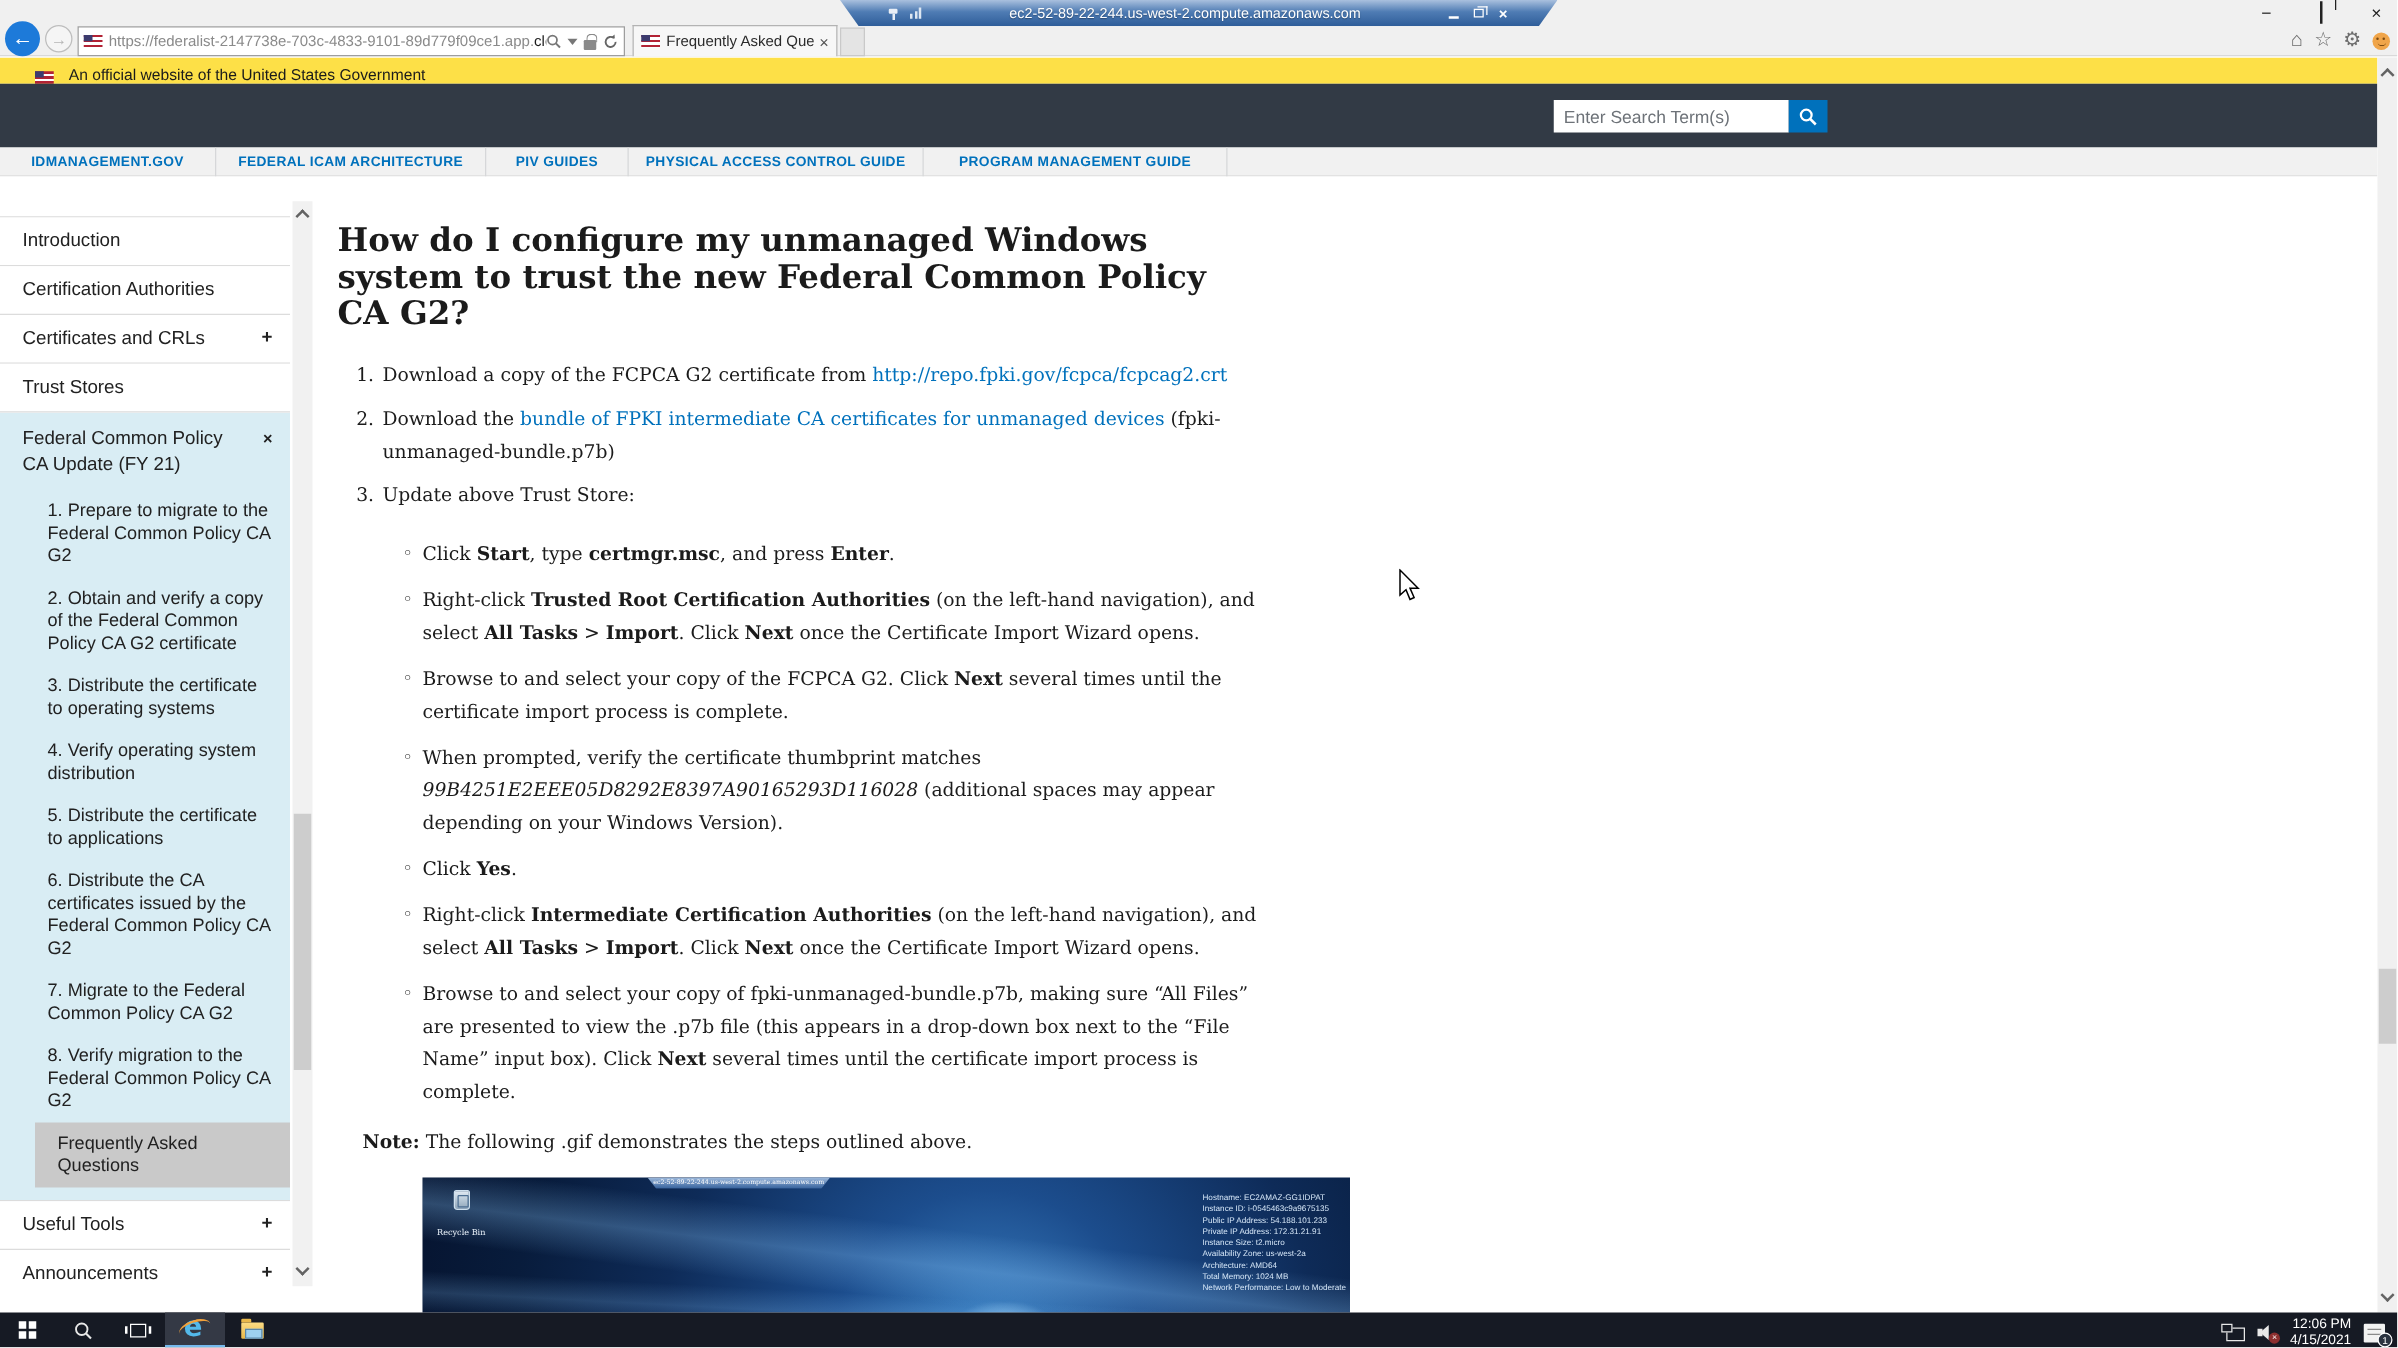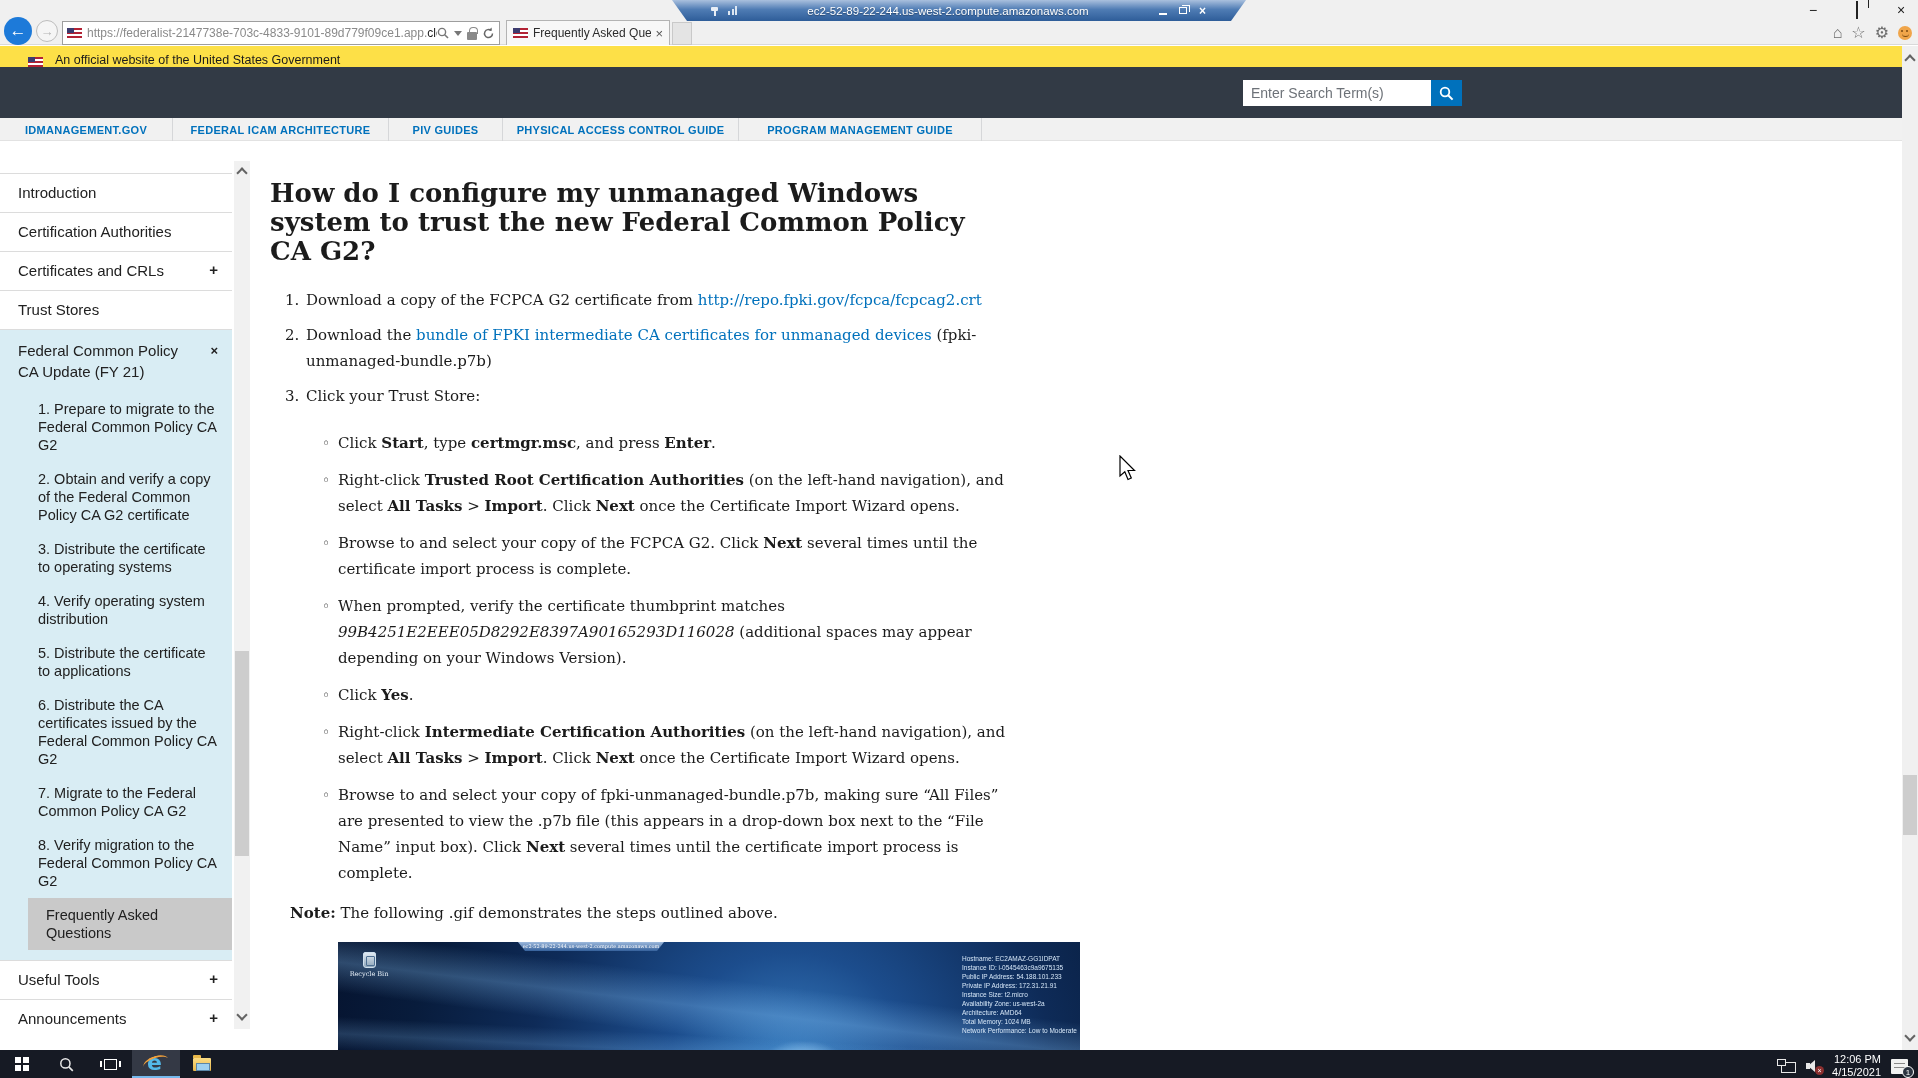--- a/index.html
+++ b/index.html
@@ -102,21 +102,21 @@
   .beam { position:absolute; background:linear-gradient(rgba(140,200,250,0) 0%, rgba(140,200,250,.30) 50%, rgba(140,200,250,0) 100%); }
   .beam1 { left:-40px; top:38px; width:860px; height:60px; transform:rotate(7deg); }
   .beam2 { left:-40px; top:95px; width:860px; height:34px; transform:rotate(3deg); opacity:.7; }
   .glow { position:absolute; left:420px; top:100px; width:90px; height:60px; background:radial-gradient(rgba(255,255,255,.95), rgba(170,220,255,.35) 55%, rgba(170,220,255,0) 75%); filter:blur(1px); }
   .pane { position:absolute; border:2px solid rgba(235,248,255,.9); background:linear-gradient(rgba(150,210,250,.50), rgba(70,140,210,.28)); }
   .pane2 { left:400px; top:138px; width:70px; height:150px; transform:skewY(-9deg); }
   .mini-rdp { position:absolute; left:180px; top:0; width:146px; height:9px; background:linear-gradient(#9db9dc,#35619c); clip-path:polygon(0 0,100% 0,calc(100% - 7px) 100%,7px 100%); color:#fff; font-size:5px; line-height:9px; text-align:center; white-space:nowrap; overflow:hidden; }
   .bin { position:absolute; left:8px; top:10px; width:46px; text-align:center; }
   .bin-icon { width:13px; height:16px; margin:0 auto; background:linear-gradient(#dfe9f2,#8fa6ba); border:1px solid #cfe0ee; border-radius:2px 2px 3px 3px; position:relative; }
   .bin-icon:before { content:""; position:absolute; left:2px; top:3px; width:7px; height:8px; border:1px solid #4d6f92; border-radius:1px; }
-  .bin-label { font-size:6.5px; color:#eaf2fa; margin-top:2px; }
+  .bin-label { font-size:6.5px; color:#eaf2fa; margin-top:14px; }
   .sysinfo { position:absolute; left:624px; top:12px; width:116px; font-size:6.5px; line-height:9px; color:#d6e7f8; font-family:"Liberation Sans",sans-serif; }
 
   
   .pg-scroll { position:absolute; right:0; top:46px; width:16px; height:1004px; background:#f0f0f0; }
   .pg-scroll .chev.up { margin-top:10px; }
   .pg-scroll .chev.down { position:absolute; bottom:10px; left:4px; }
   .pg-thumb { position:absolute; left:1px; top:729px; width:14px; height:60px; background:#cdcdcd; }
 
   
   .taskbar { position:absolute; left:0; top:1050px; width:1918px; height:28px; background:#161a24; display:flex; align-items:center; }
@@ -259,21 +259,21 @@
       <div class="chev up"></div>
       <div class="sb-thumb"></div>
       <div class="chev down"></div>
     </div>
 
     <div class="main">
       <h2>How do I configure my unmanaged Windows system to trust the new Federal Common Policy CA G2?</h2>
       <ol class="steps">
           <li><span>Download a copy of the FCPCA G2 certificate from </span><span class="link">http://repo.fpki.gov/fcpca/fcpcag2.crt</span></li>
           <li><span>Download the </span><span class="link">bundle of FPKI intermediate CA certificates for unmanaged devices</span><span> (fpki-unmanaged-bundle.p7b)</span></li>
-          <li><span>Click your Trust Store:</span></li>
+          <li><span>Update above Trust Store:</span></li>
         </ol>
       <ul class="bullets">
           <li><span>Click </span><span class="b ">Start</span><span>, type </span><span class="b ">certmgr.msc</span><span>, and press </span><span class="b ">Enter</span><span>.</span></li>
           <li><span>Right-click </span><span class="b ">Trusted Root Certification Authorities</span><span> (on the left-hand navigation), and select </span><span class="b ">All Tasks</span><span> &gt; </span><span class="b ">Import</span><span>. Click </span><span class="b ">Next</span><span> once the Certificate Import Wizard opens.</span></li>
           <li><span>Browse to and select your copy of the FCPCA G2. Click </span><span class="b ">Next</span><span> several times until the certificate import process is complete.</span></li>
           <li><span>When prompted, verify the certificate thumbprint matches </span><span class="i ">99B4251E2EEE05D8292E8397A90165293D116028</span><span> (additional spaces may appear depending on your Windows Version).</span></li>
           <li><span>Click </span><span class="b ">Yes</span><span>.</span></li>
           <li><span>Right-click </span><span class="b ">Intermediate Certification Authorities</span><span> (on the left-hand navigation), and select </span><span class="b ">All Tasks</span><span> &gt; </span><span class="b ">Import</span><span>. Click </span><span class="b ">Next</span><span> once the Certificate Import Wizard opens.</span></li>
           <li><span>Browse to and select your copy of fpki-unmanaged-bundle.p7b, making sure “All Files” are presented to view the .p7b file (this appears in a drop-down box next to the “File Name” input box). Click </span><span class="b ">Next</span><span> several times until the certificate import process is complete.</span></li>
         </ul>

